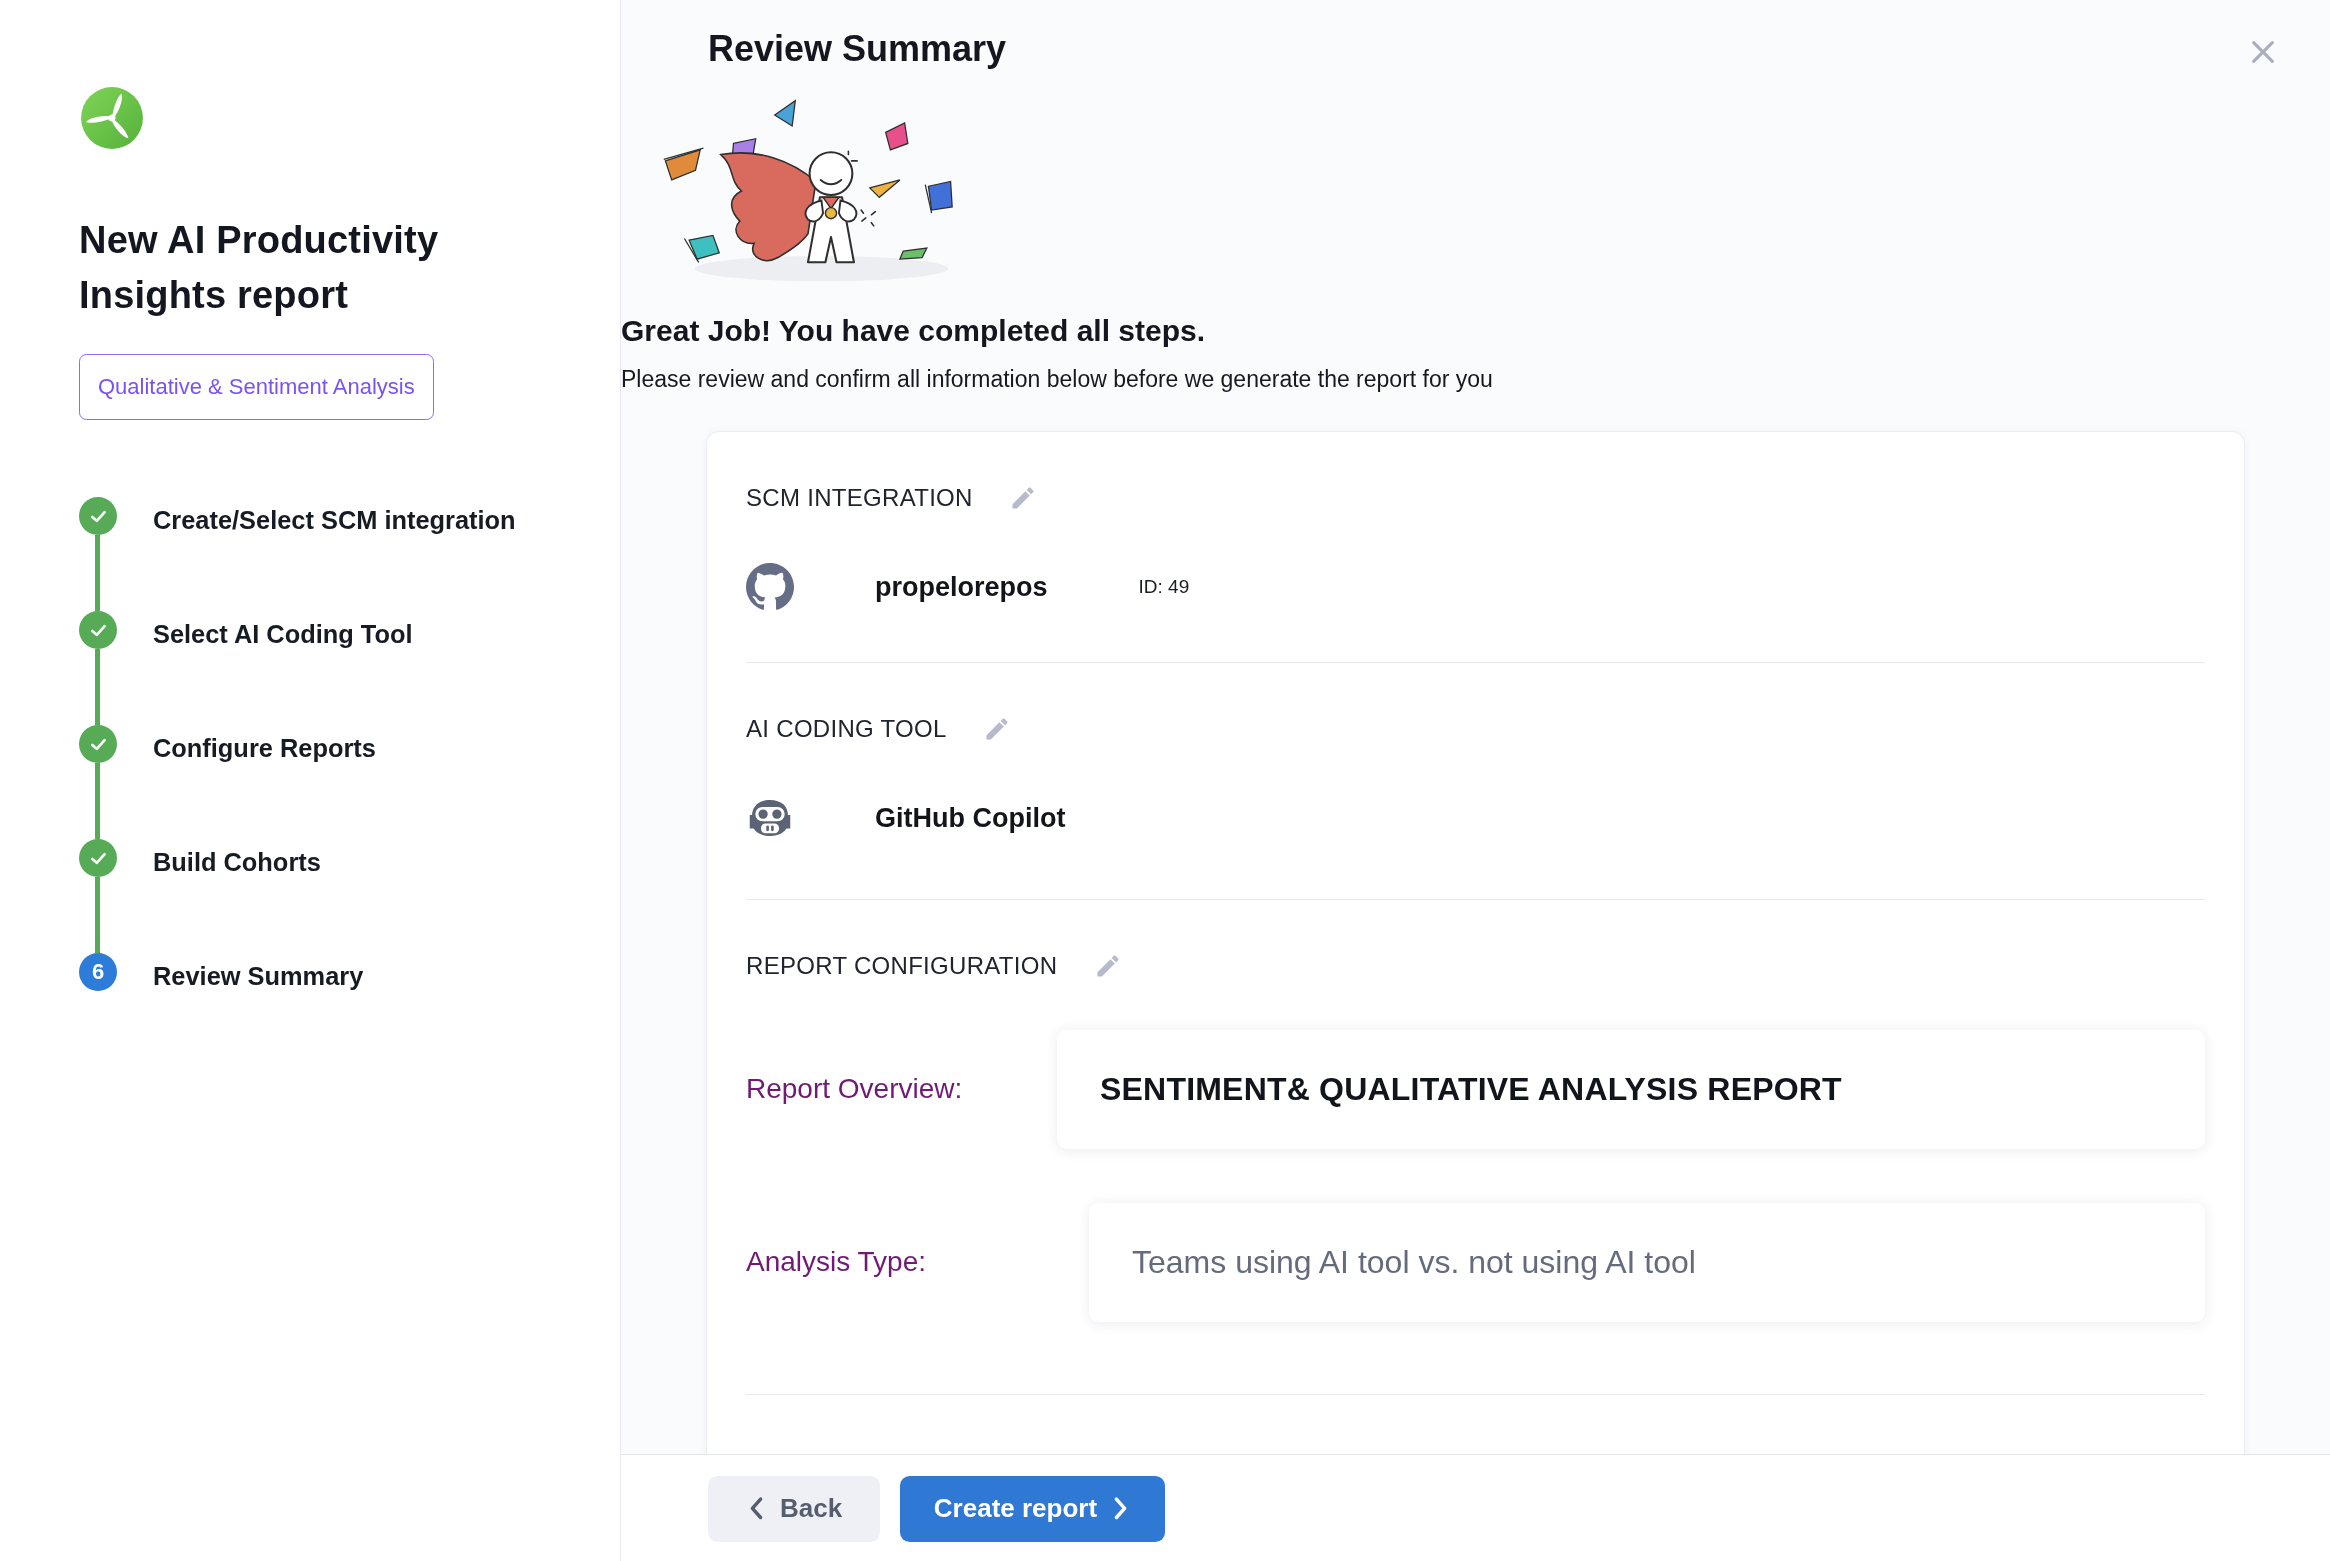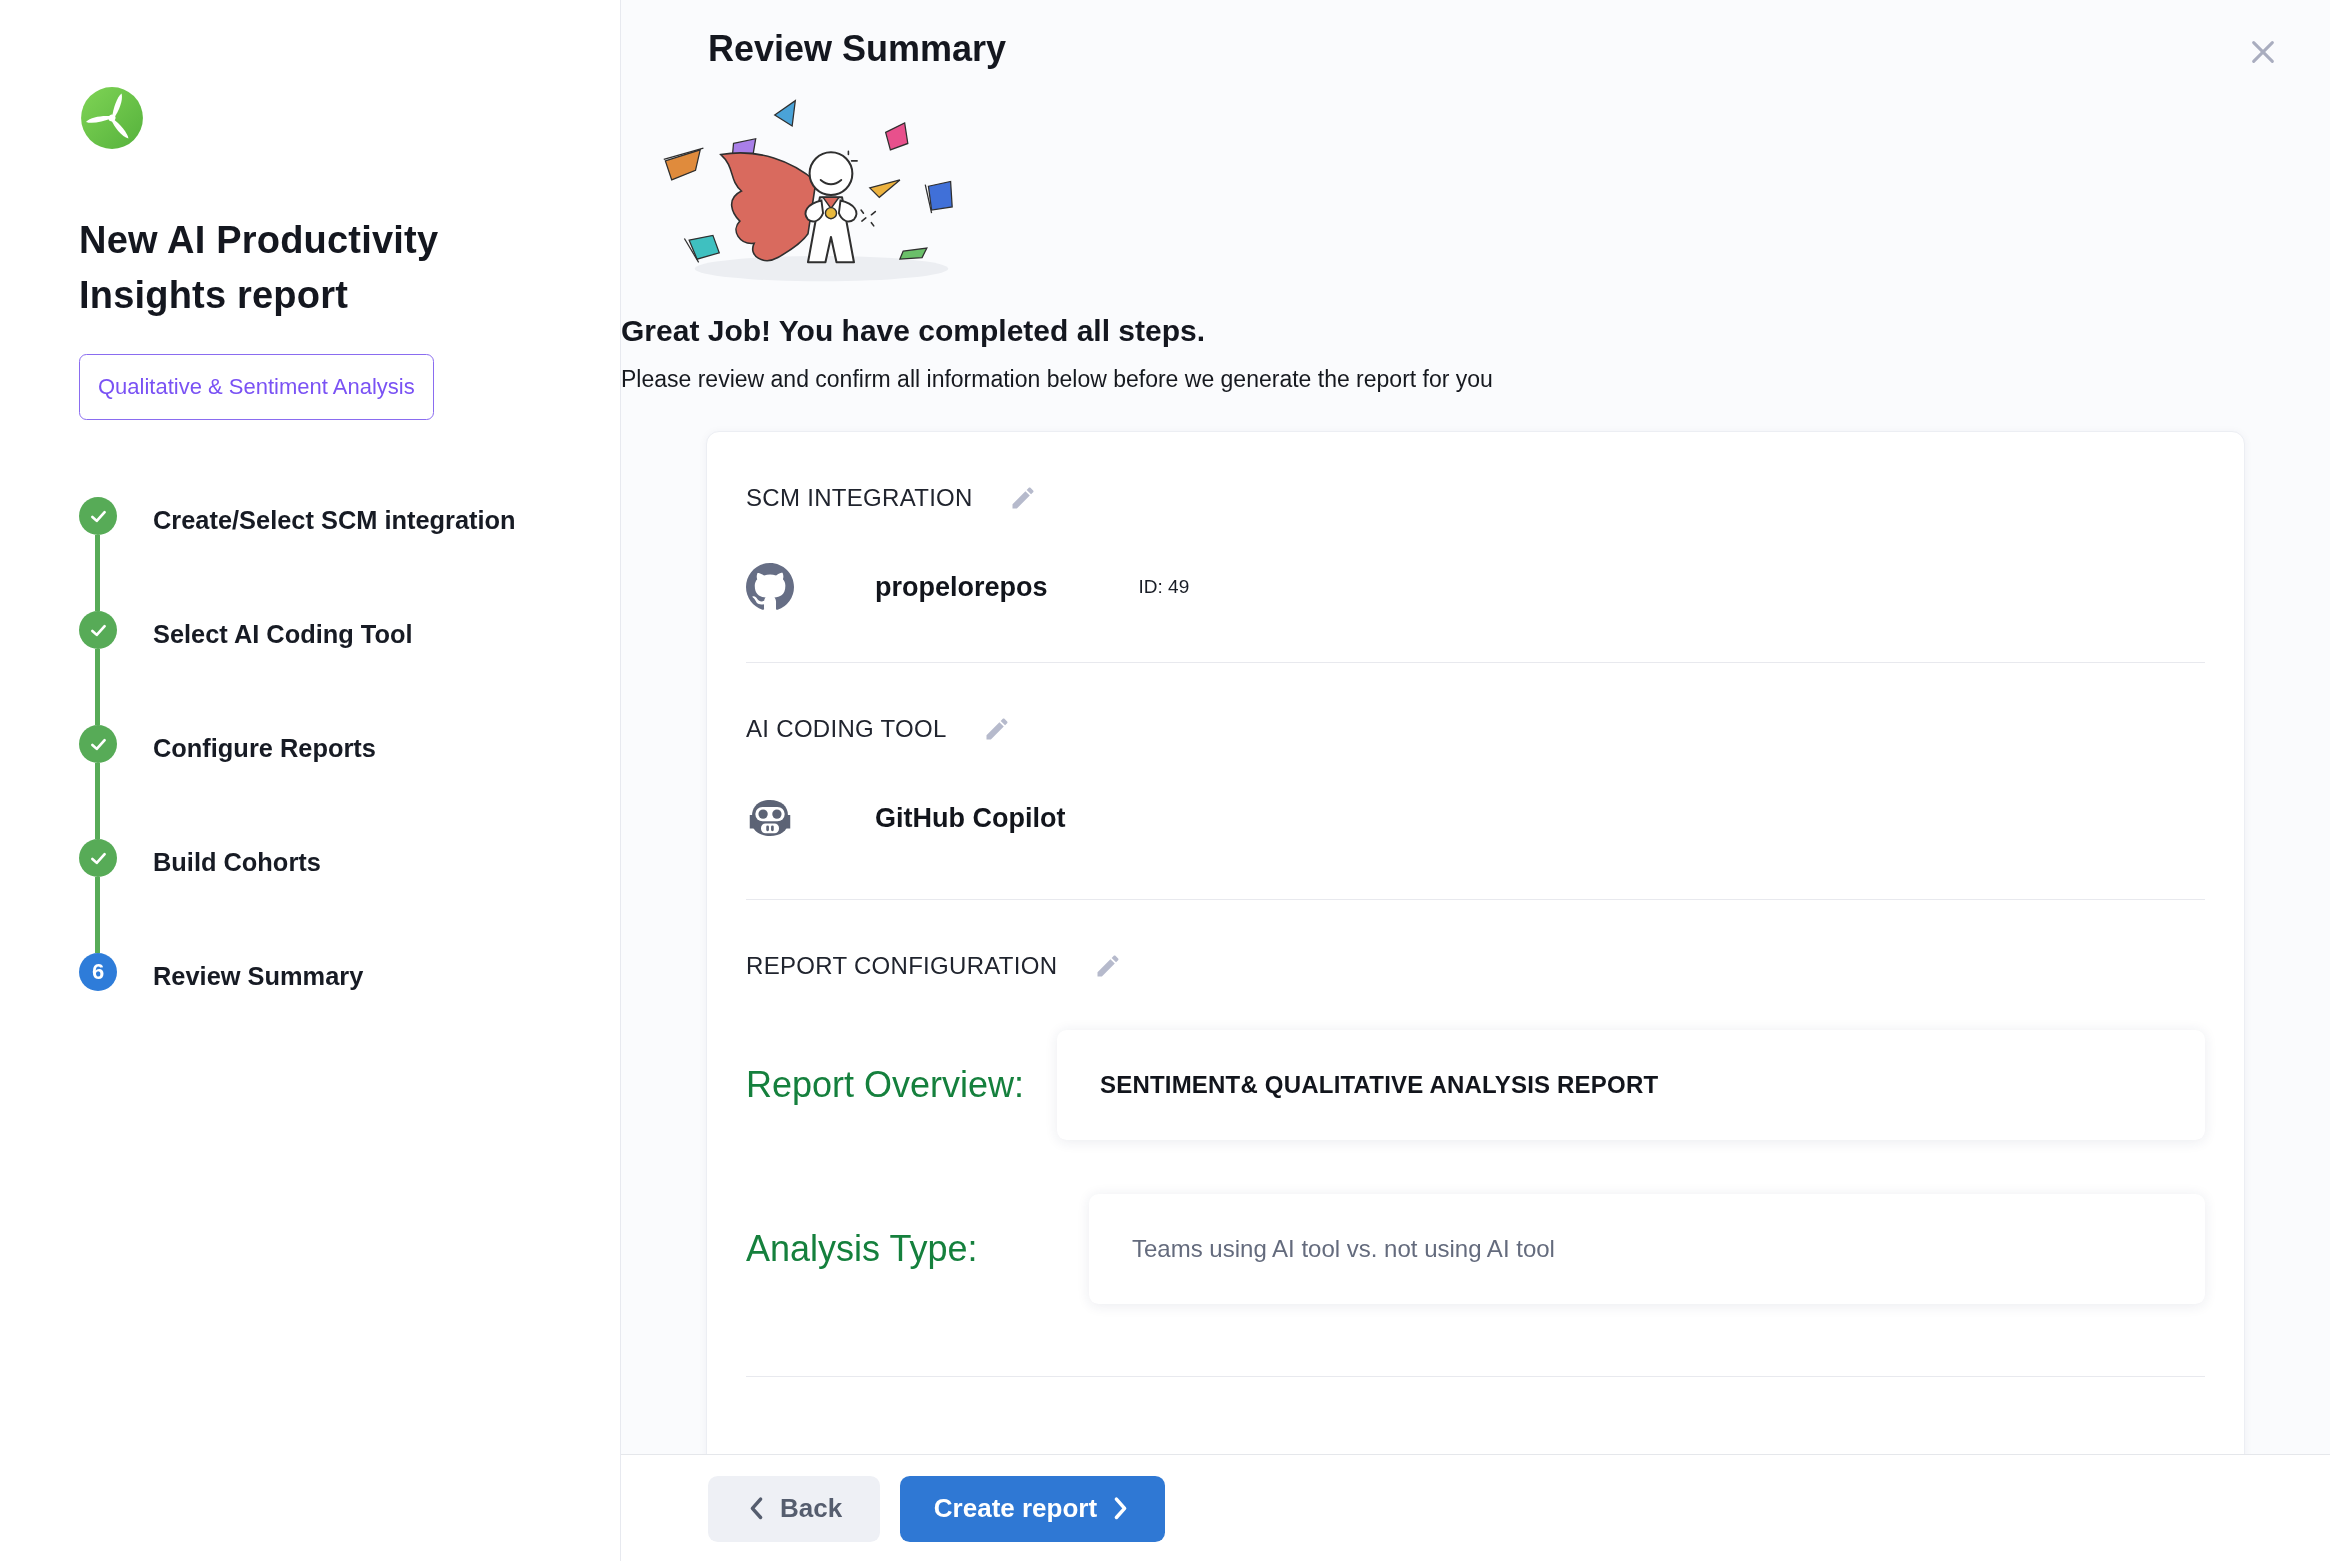--- a/index.html
+++ b/index.html
@@ -74,25 +74,25 @@
   .entity-name { margin-left:41px; font-size:27px; font-weight:700; color:#12151c; }
   .entity-meta { margin-left:51px; font-size:19px; color:#191d26; }
 
   .divider { border:none; border-top:0.8px solid #e8e9ee; margin-top:51px; }
   .mt-58 { margin-top:48px; }
   .mt-70 { margin-top:57px; }
   .mt-60 { margin-top:49px; }
 
   .config-row { display:flex; align-items:center; margin-top:46px; }
   .config-row.second { margin-top:54px;gap:32px; }
-  .config-label { width:311px; flex-shrink:0; font-size:36px; color:#15803d; }
+  .config-label { width:311px; flex-shrink:0; font-size:28px; color:#701a75; }
   .config-value {
     flex:1; background:#ffffff; border-radius:9.8px;
     box-shadow:0 1.6px 13px rgba(30,40,90,.09);
-    padding:41px 43px; font-size:24px;
+    padding:41px 43px; font-size:32px;
   }
   .config-value.bold { font-weight:700; color:#12151c; letter-spacing:0.2px; }
   .config-value.muted { font-weight:400; color:#646b7d; }
 
   
   .footer {
     height:108px; flex-shrink:0;
     background:#ffffff; border-top:0.8px solid #e5e7eb;
     display:flex; align-items:center; gap:19.7px;
     padding-left:87px;

